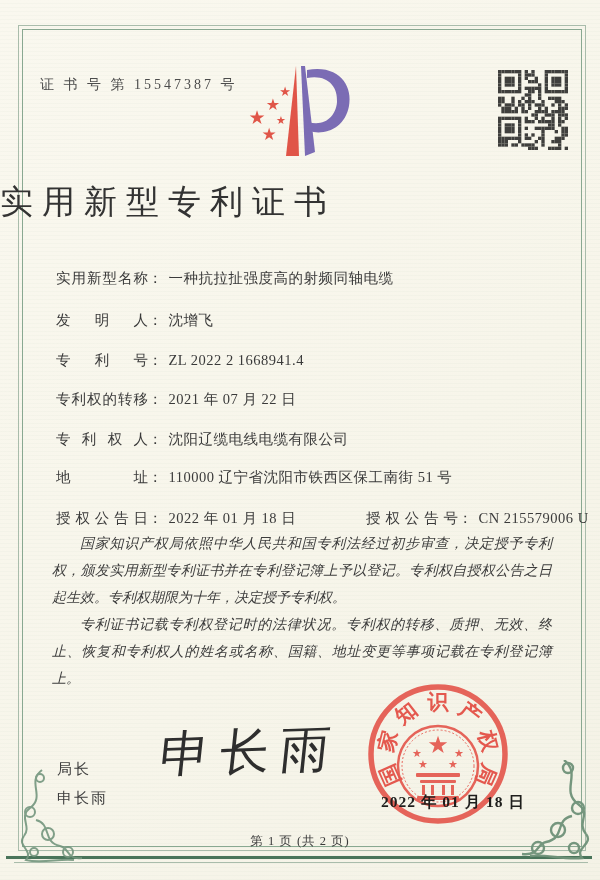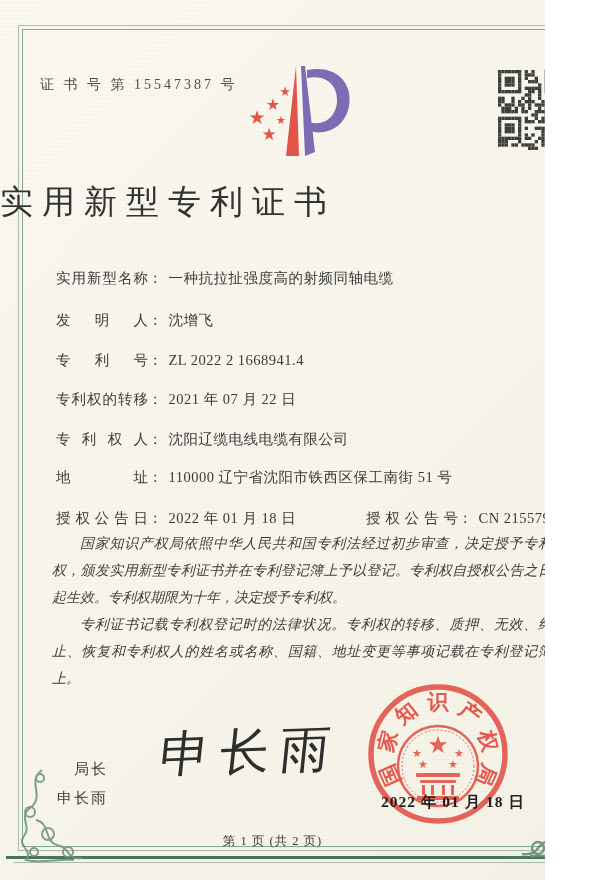--- a/index.html
+++ b/index.html
@@ -2,21 +2,21 @@
 <html><head>
 <meta charset="utf-8">
 <style>
   * { margin:0; padding:0; box-sizing:border-box; }
   html,body { width:600px; }
   body{
     font-family:"Liberation Serif","DejaVu Serif",serif;
     background:#fff;
   }
   .page{
-    position:relative; width:545px; height:880px; overflow:hidden;
+    position:relative; width:600px; height:880px; overflow:hidden;
     background:
       repeating-linear-gradient(0deg, rgba(110,150,115,0.035) 0 1px, transparent 1px 4px),
       linear-gradient(135deg,#faf8ef 0%, #f7f5ea 60%, #f4f2e6 100%);
     color:#3d3d3d;
   }
   
   .frame{
     position:absolute; left:18px; top:25px; width:568px; height:826px;
     border:1px solid #a9bcab;
   }
@@ -65,21 +65,21 @@
     font-size:14px; line-height:27px; color:#3c3c3c;
     font-style:italic; text-align:justify;
   }
   .body-text p{ text-indent:2em; }
   
   .officer{
     position:absolute; left:57px; top:760px;
     font-size:15px; color:#3c3c3c; font-style:normal;
     font-family:"Liberation Sans","DejaVu Sans",sans-serif;
   }
-  .officer div{ margin-bottom:10px; letter-spacing:2px;text-align:right; }
+  .officer div{ margin-bottom:10px; letter-spacing:2px; }
   .signature{
     position:absolute; left:160px; top:718px; width:220px;
     font-size:50px; color:#2e2e2e; letter-spacing:10px;
     transform:rotate(-2deg) skewX(-8deg);
     font-weight:400;
   }
   
   .seal{ position:absolute; left:353px; top:669px; width:170px; height:170px; }
   .seal-char{
     position:absolute; font-size:21px; font-weight:700; color:#e4584e;

